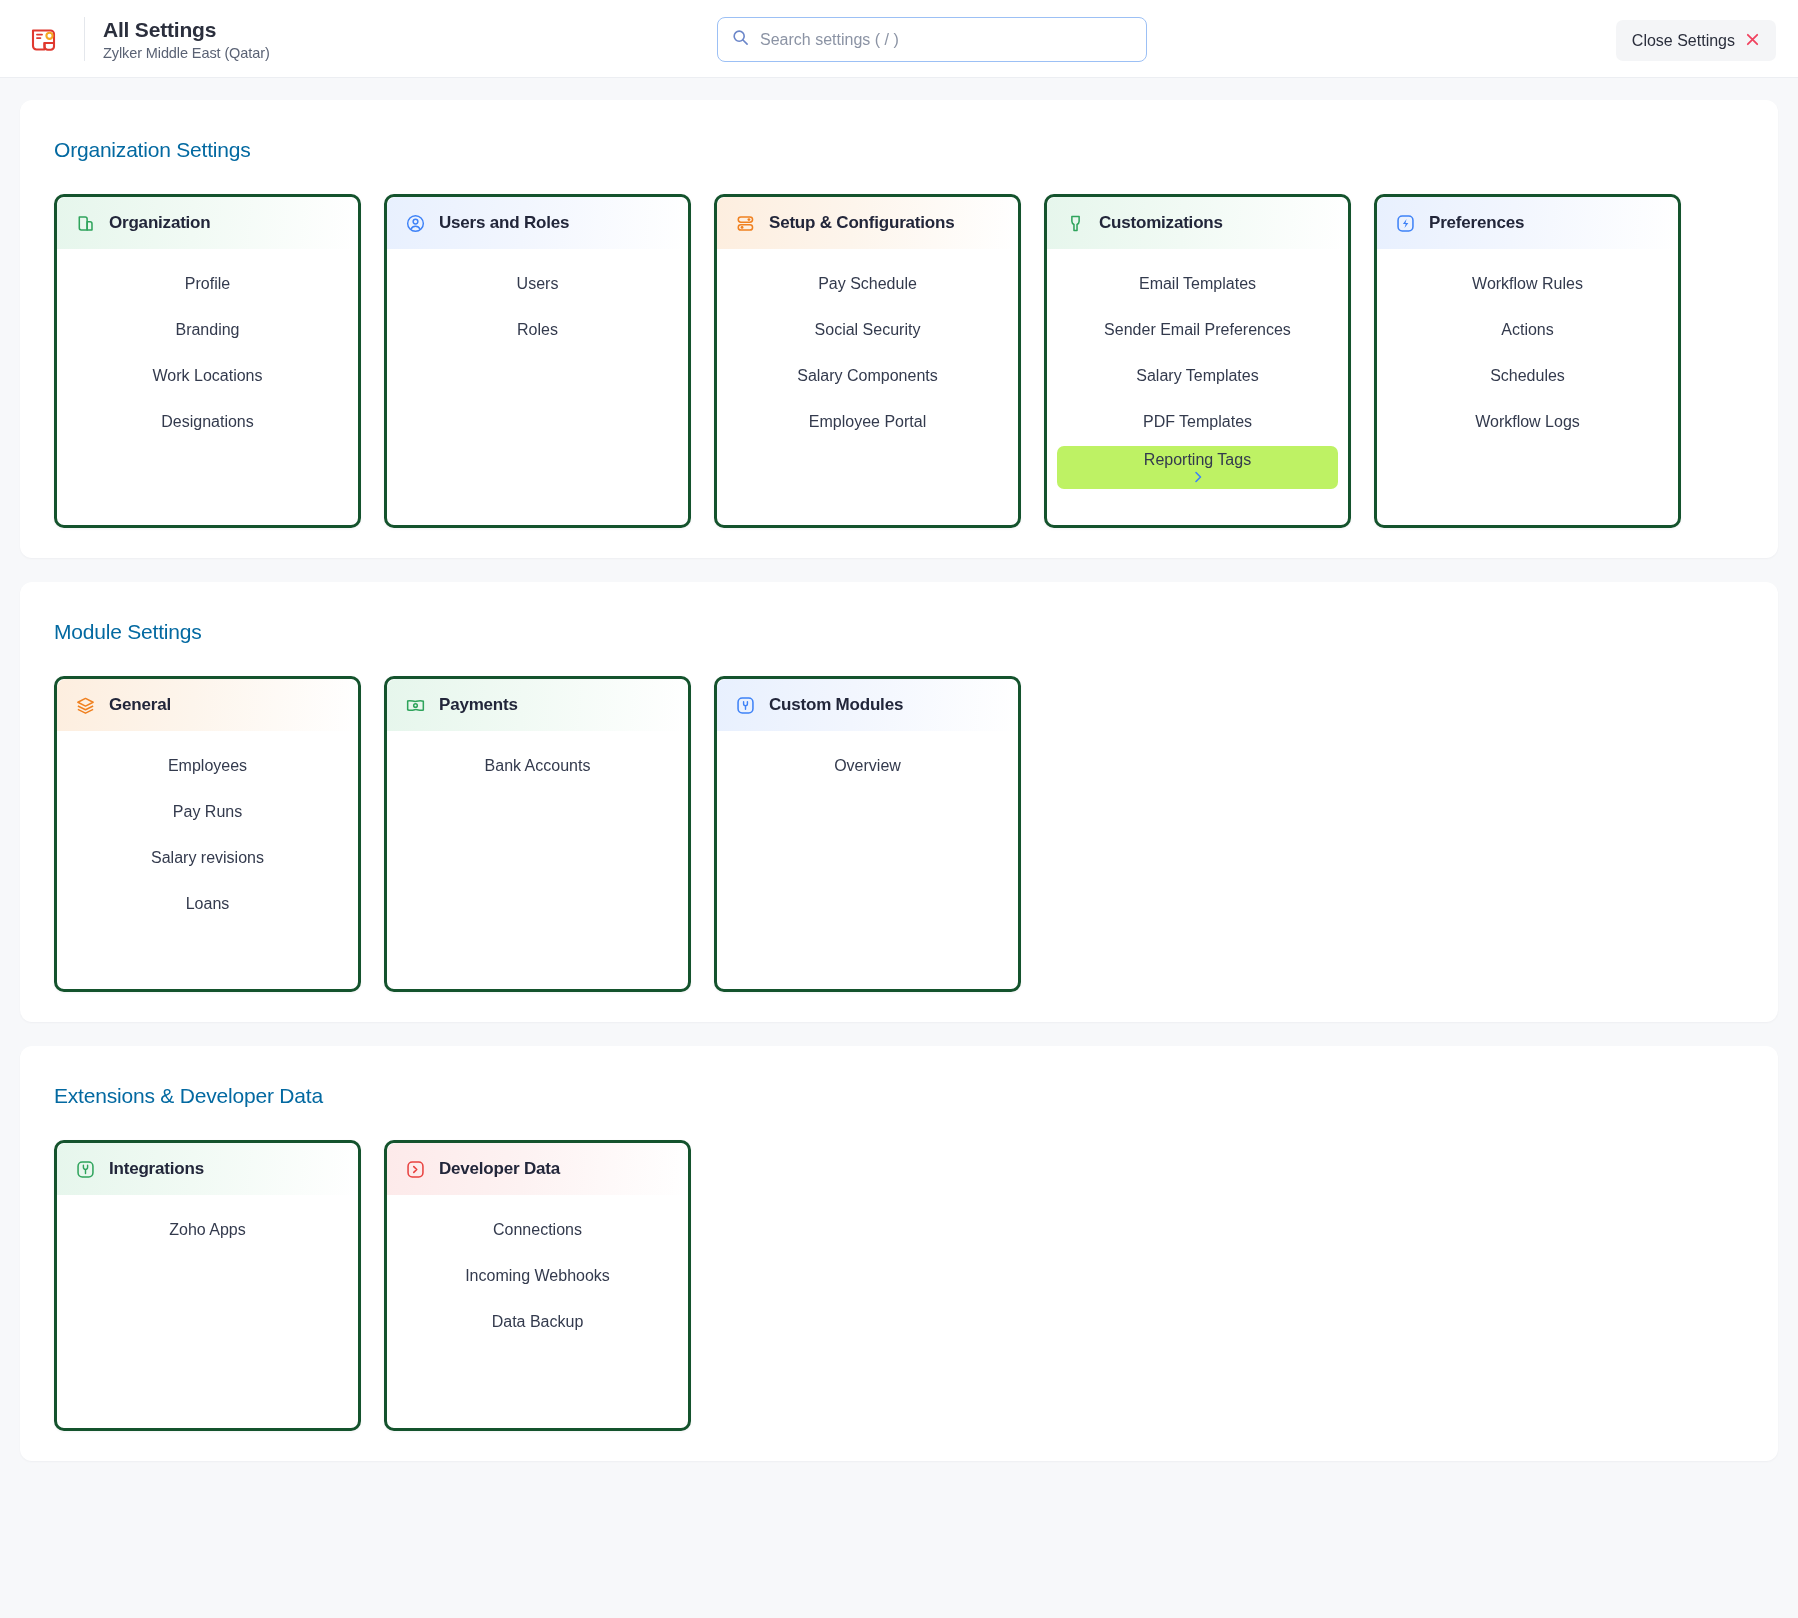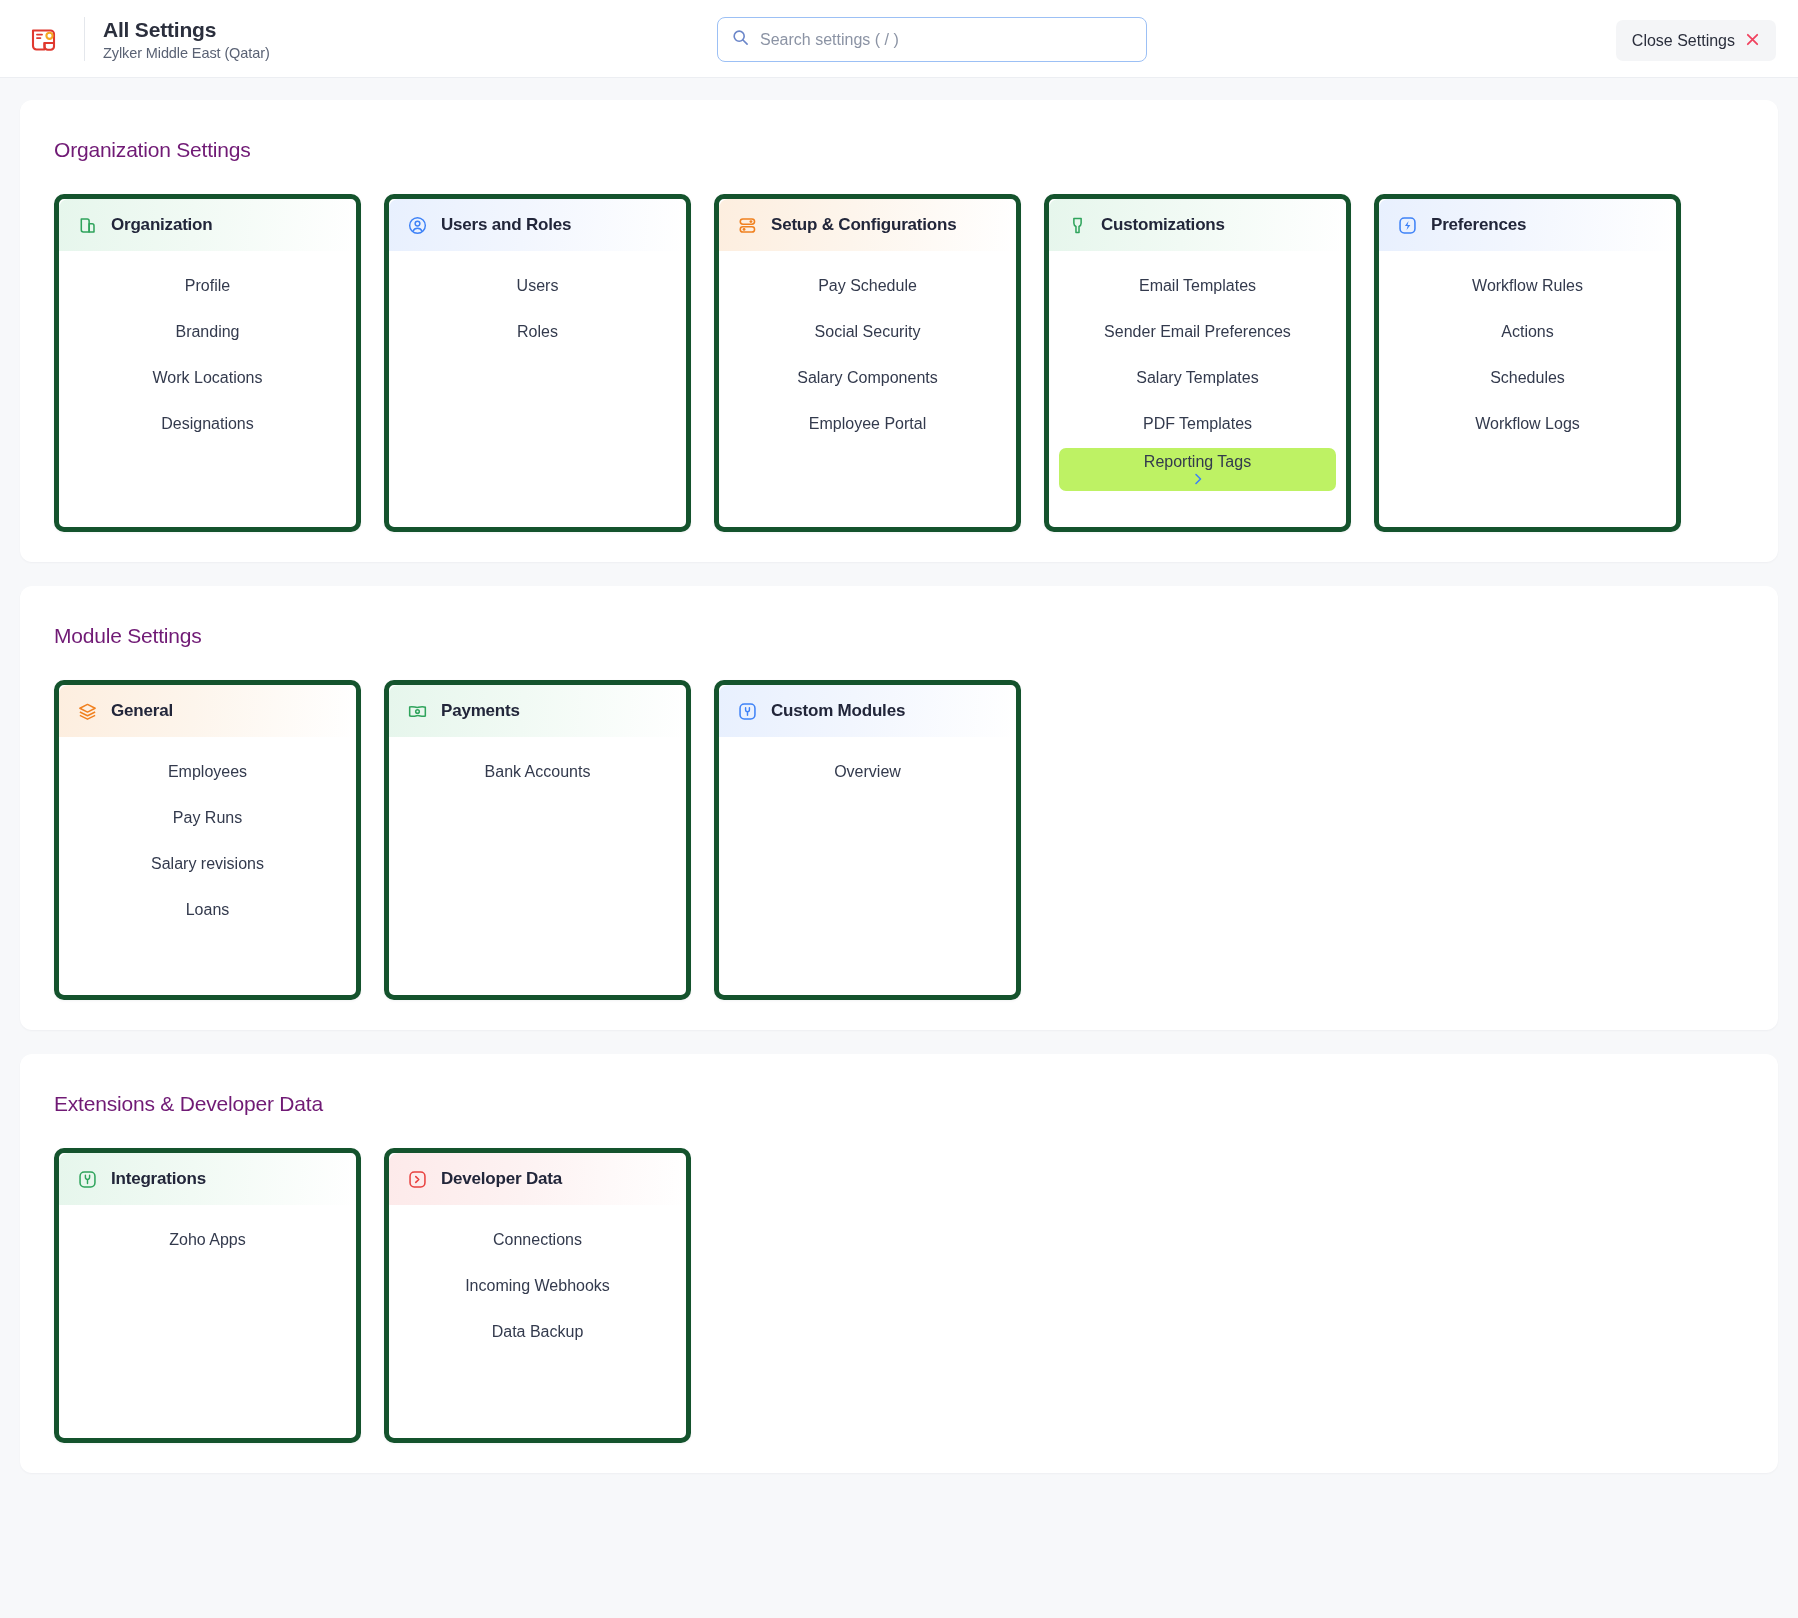--- a/index.html
+++ b/index.html
@@ -80,29 +80,29 @@
   }
   .section {
     background: #ffffff;
     border-radius: 12px;
     padding: 38px 34px 30px 34px;
     margin-bottom: 24px;
     box-shadow: 0 1px 2px rgba(20,30,60,0.04);
   }
   .section-title {
     font-size: 21px;
-    color: #701a75;
+    color: #0369a1;
     margin-bottom: 32px;
     letter-spacing: -0.2px;
   }
   .cards { display: flex; gap: 23px; }
   .card {
     width: 307px;
     background: #ffffff;
-    border: 5px solid #14532d;
+    border: 3px solid #14532d;
     border-radius: 10px;
     box-shadow: 0 1px 3px rgba(20,30,60,0.055);
     padding: 0 0 18px 0;
     flex: 0 0 auto;
   }
   .card-head {
     display: flex;
     align-items: center;
     gap: 13px;
     height: 52px;

